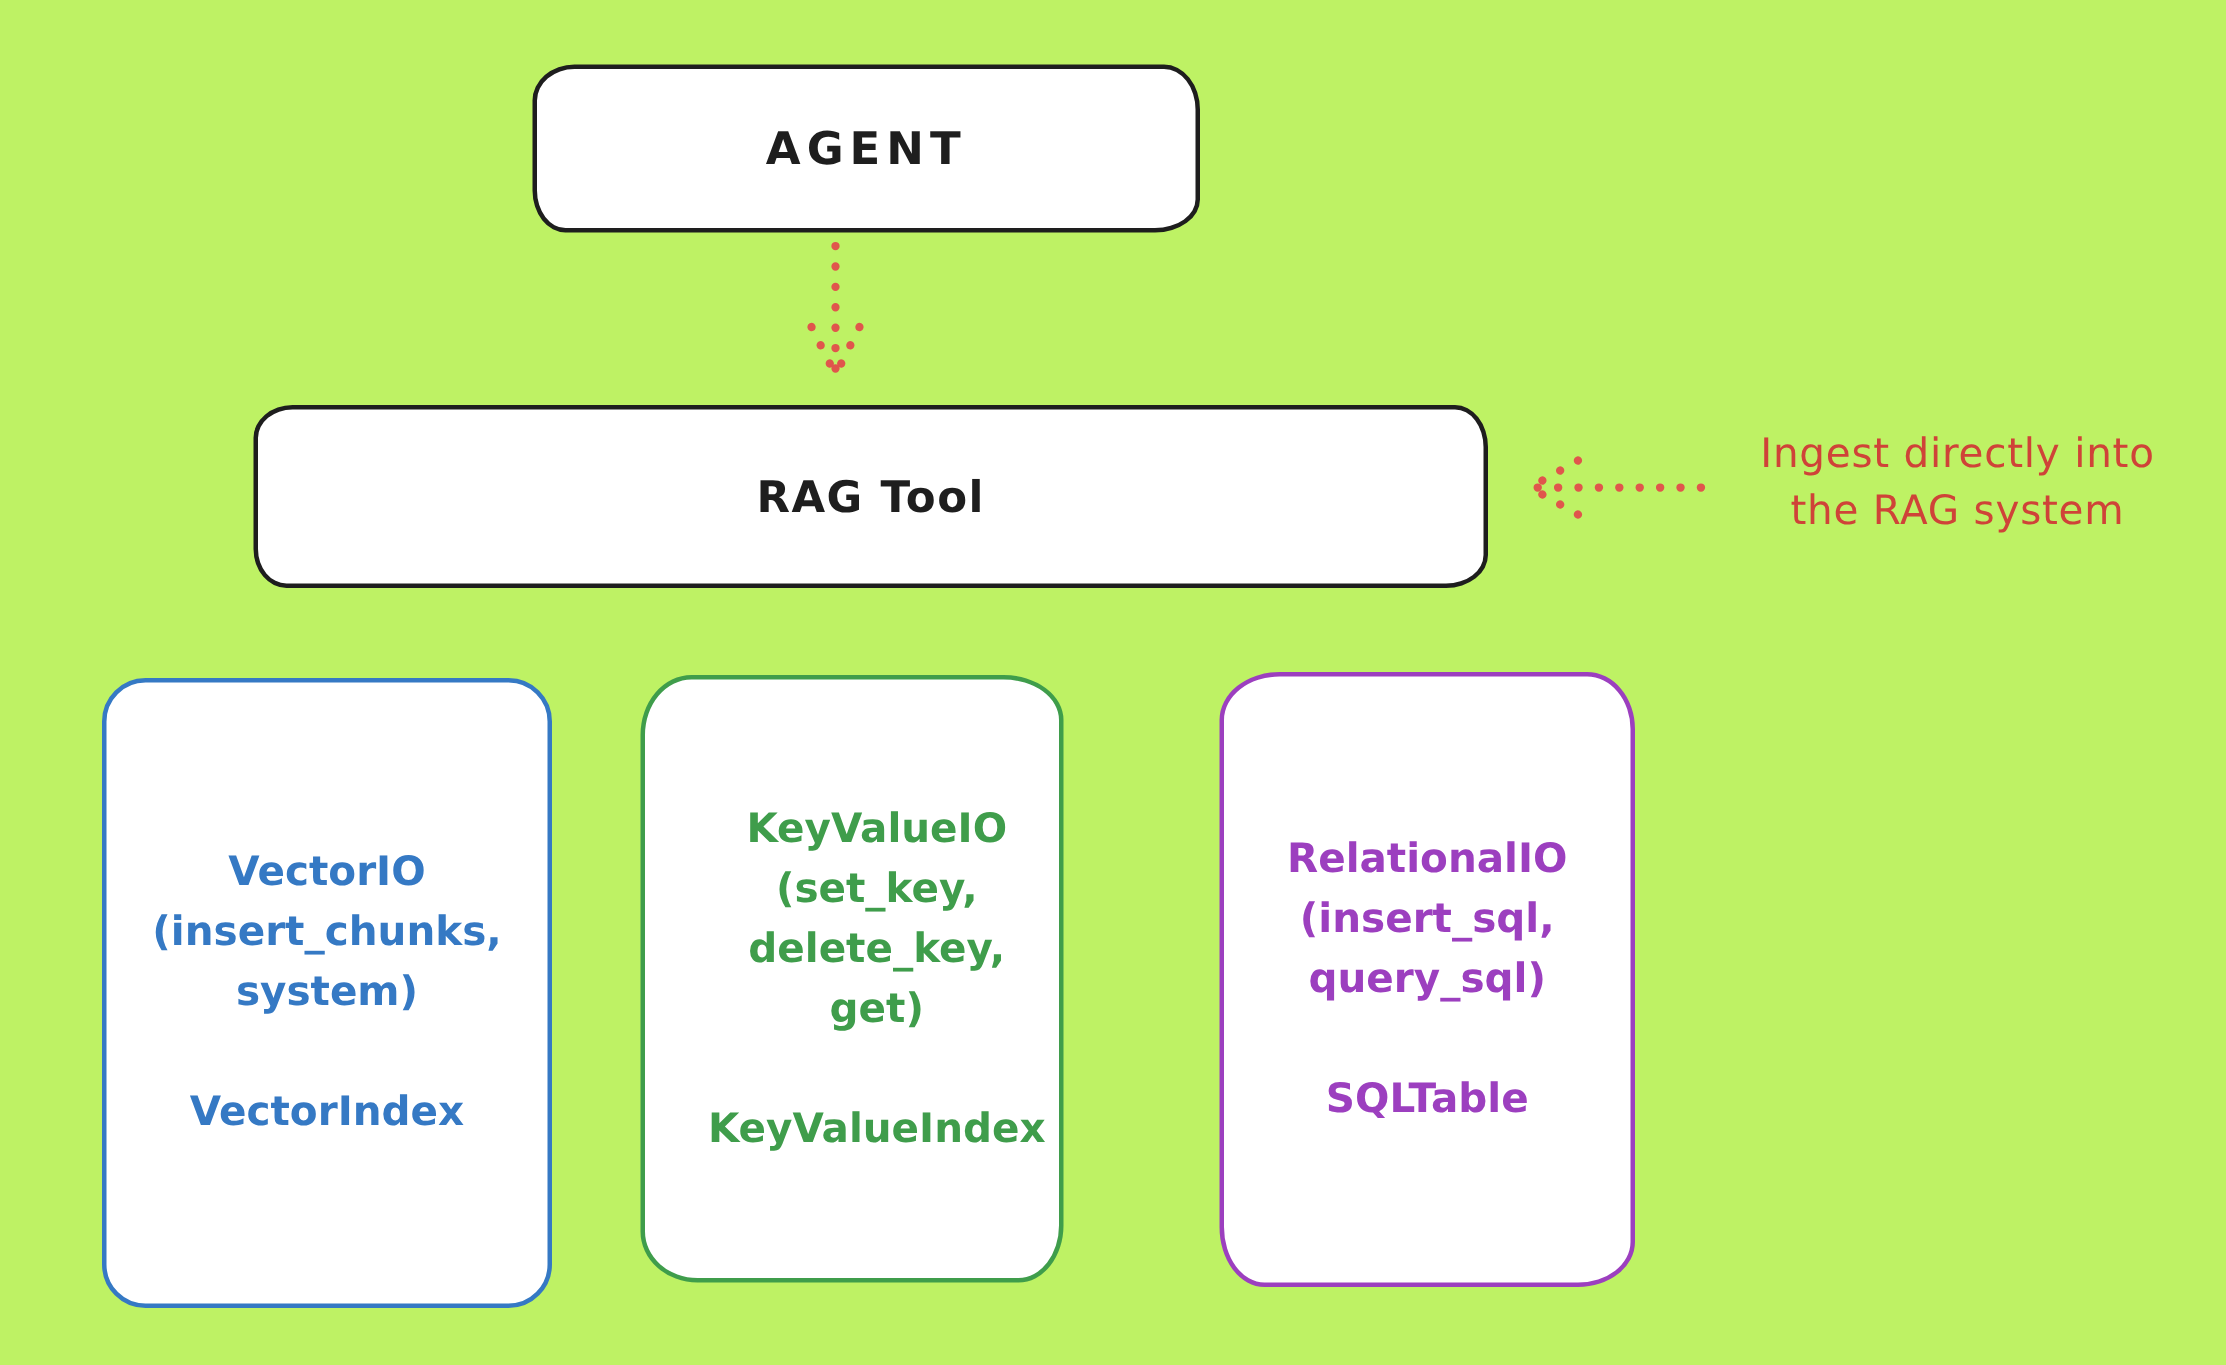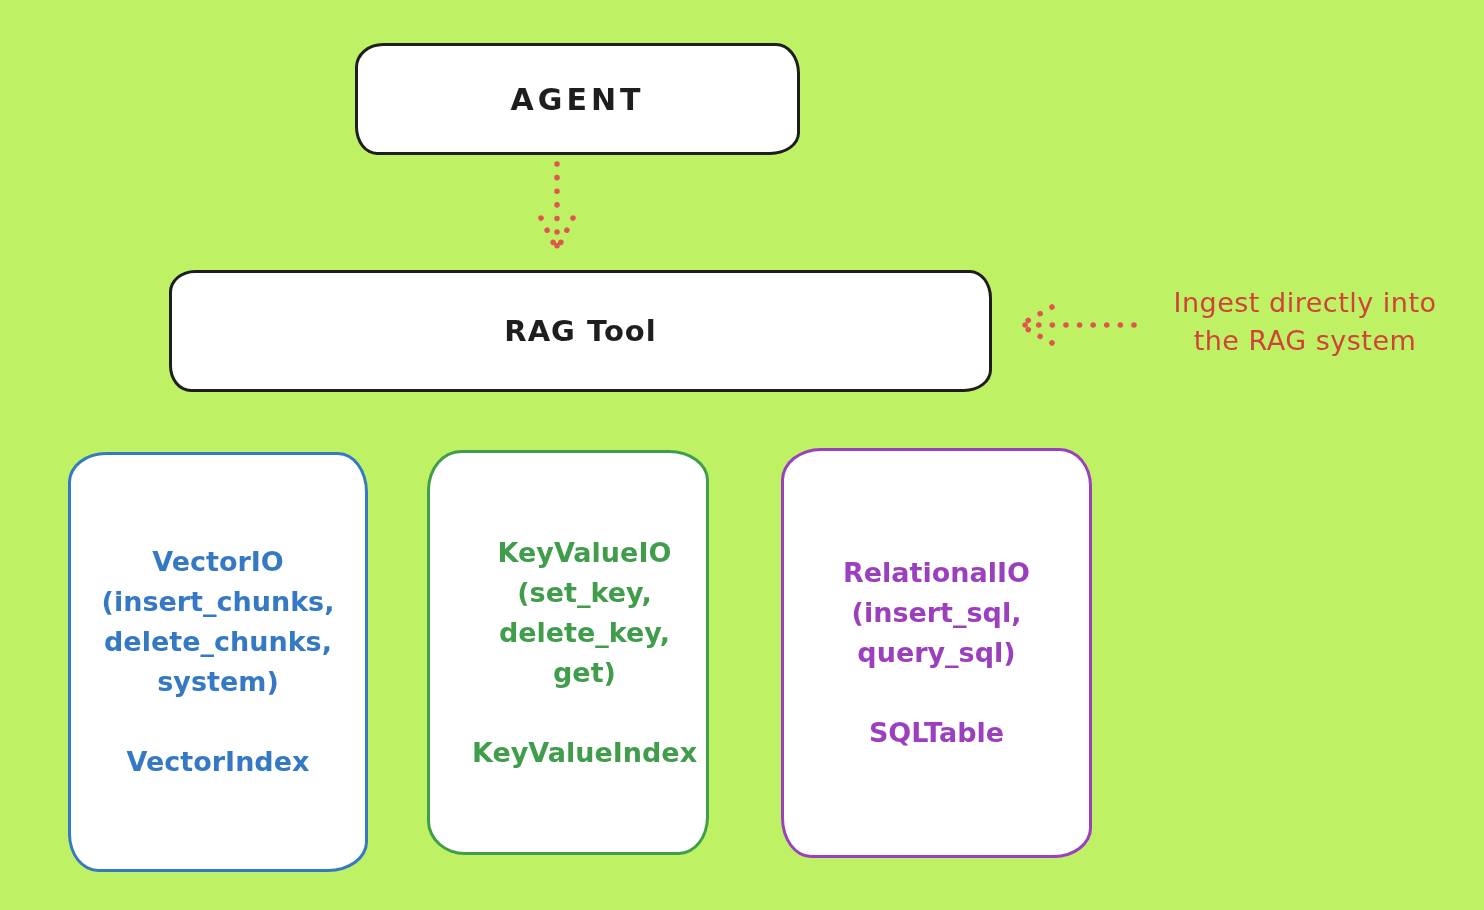--- a/index.html
+++ b/index.html
@@ -61,22 +61,22 @@
     left: 68px; top: 452px;
     width: 300px; height: 420px;
     border-radius: 38px 30px 40px 30px / 30px 40px 30px 38px;
   }
   .io-green {
     left: 427px; top: 450px;
     width: 282px; height: 405px;
     border-radius: 34px 40px 30px 38px / 40px 30px 38px 34px;
   }
   .io-purple {
-    left: 781px; top: 448px;
-    width: 311px; height: 410px;
+    left: 813px; top: 448px;
+    width: 277px; height: 410px;
     border-radius: 40px 32px 38px 30px / 32px 38px 30px 40px;
   }
   .io-footer {
     margin-top: 40px;
   }
   .arrow-svg {
     position: absolute;
     overflow: visible;
   }
   .arrow-stroke {
@@ -123,25 +123,24 @@
       <path d="M40 10 L8 28"></path>
       <path d="M40 46 L8 28"></path>
     </g>
   </svg>
 
   <div class="annotation" style="color: rgb(207, 67, 56);">
     <div>Ingest directly into</div>
     <div>the RAG system</div>
   </div>
 
-  <div class="node io-box io-blue" style="border-color: rgb(53, 121, 196); color: rgb(53, 121, 196);">
+  <div class="node io-box io-blue" style="border-color: rgb(53, 121, 196); color: rgb(53, 121, 196); border-radius: 29px;">
     <div>
       <div>VectorIO</div>
       <div>(insert_chunks,</div>
-      <div>delete_chunks,</div>
       <div>system)</div>
     </div>
     <div class="io-footer">VectorIndex</div>
   </div>
 
   <div class="node io-box io-green" style="border-color: rgb(63, 157, 75); color: rgb(63, 157, 75); padding-left: 33px;">
     <div>
       <div>KeyValueIO</div>
       <div>(set_key,</div>
       <div>delete_key, get)</div>

